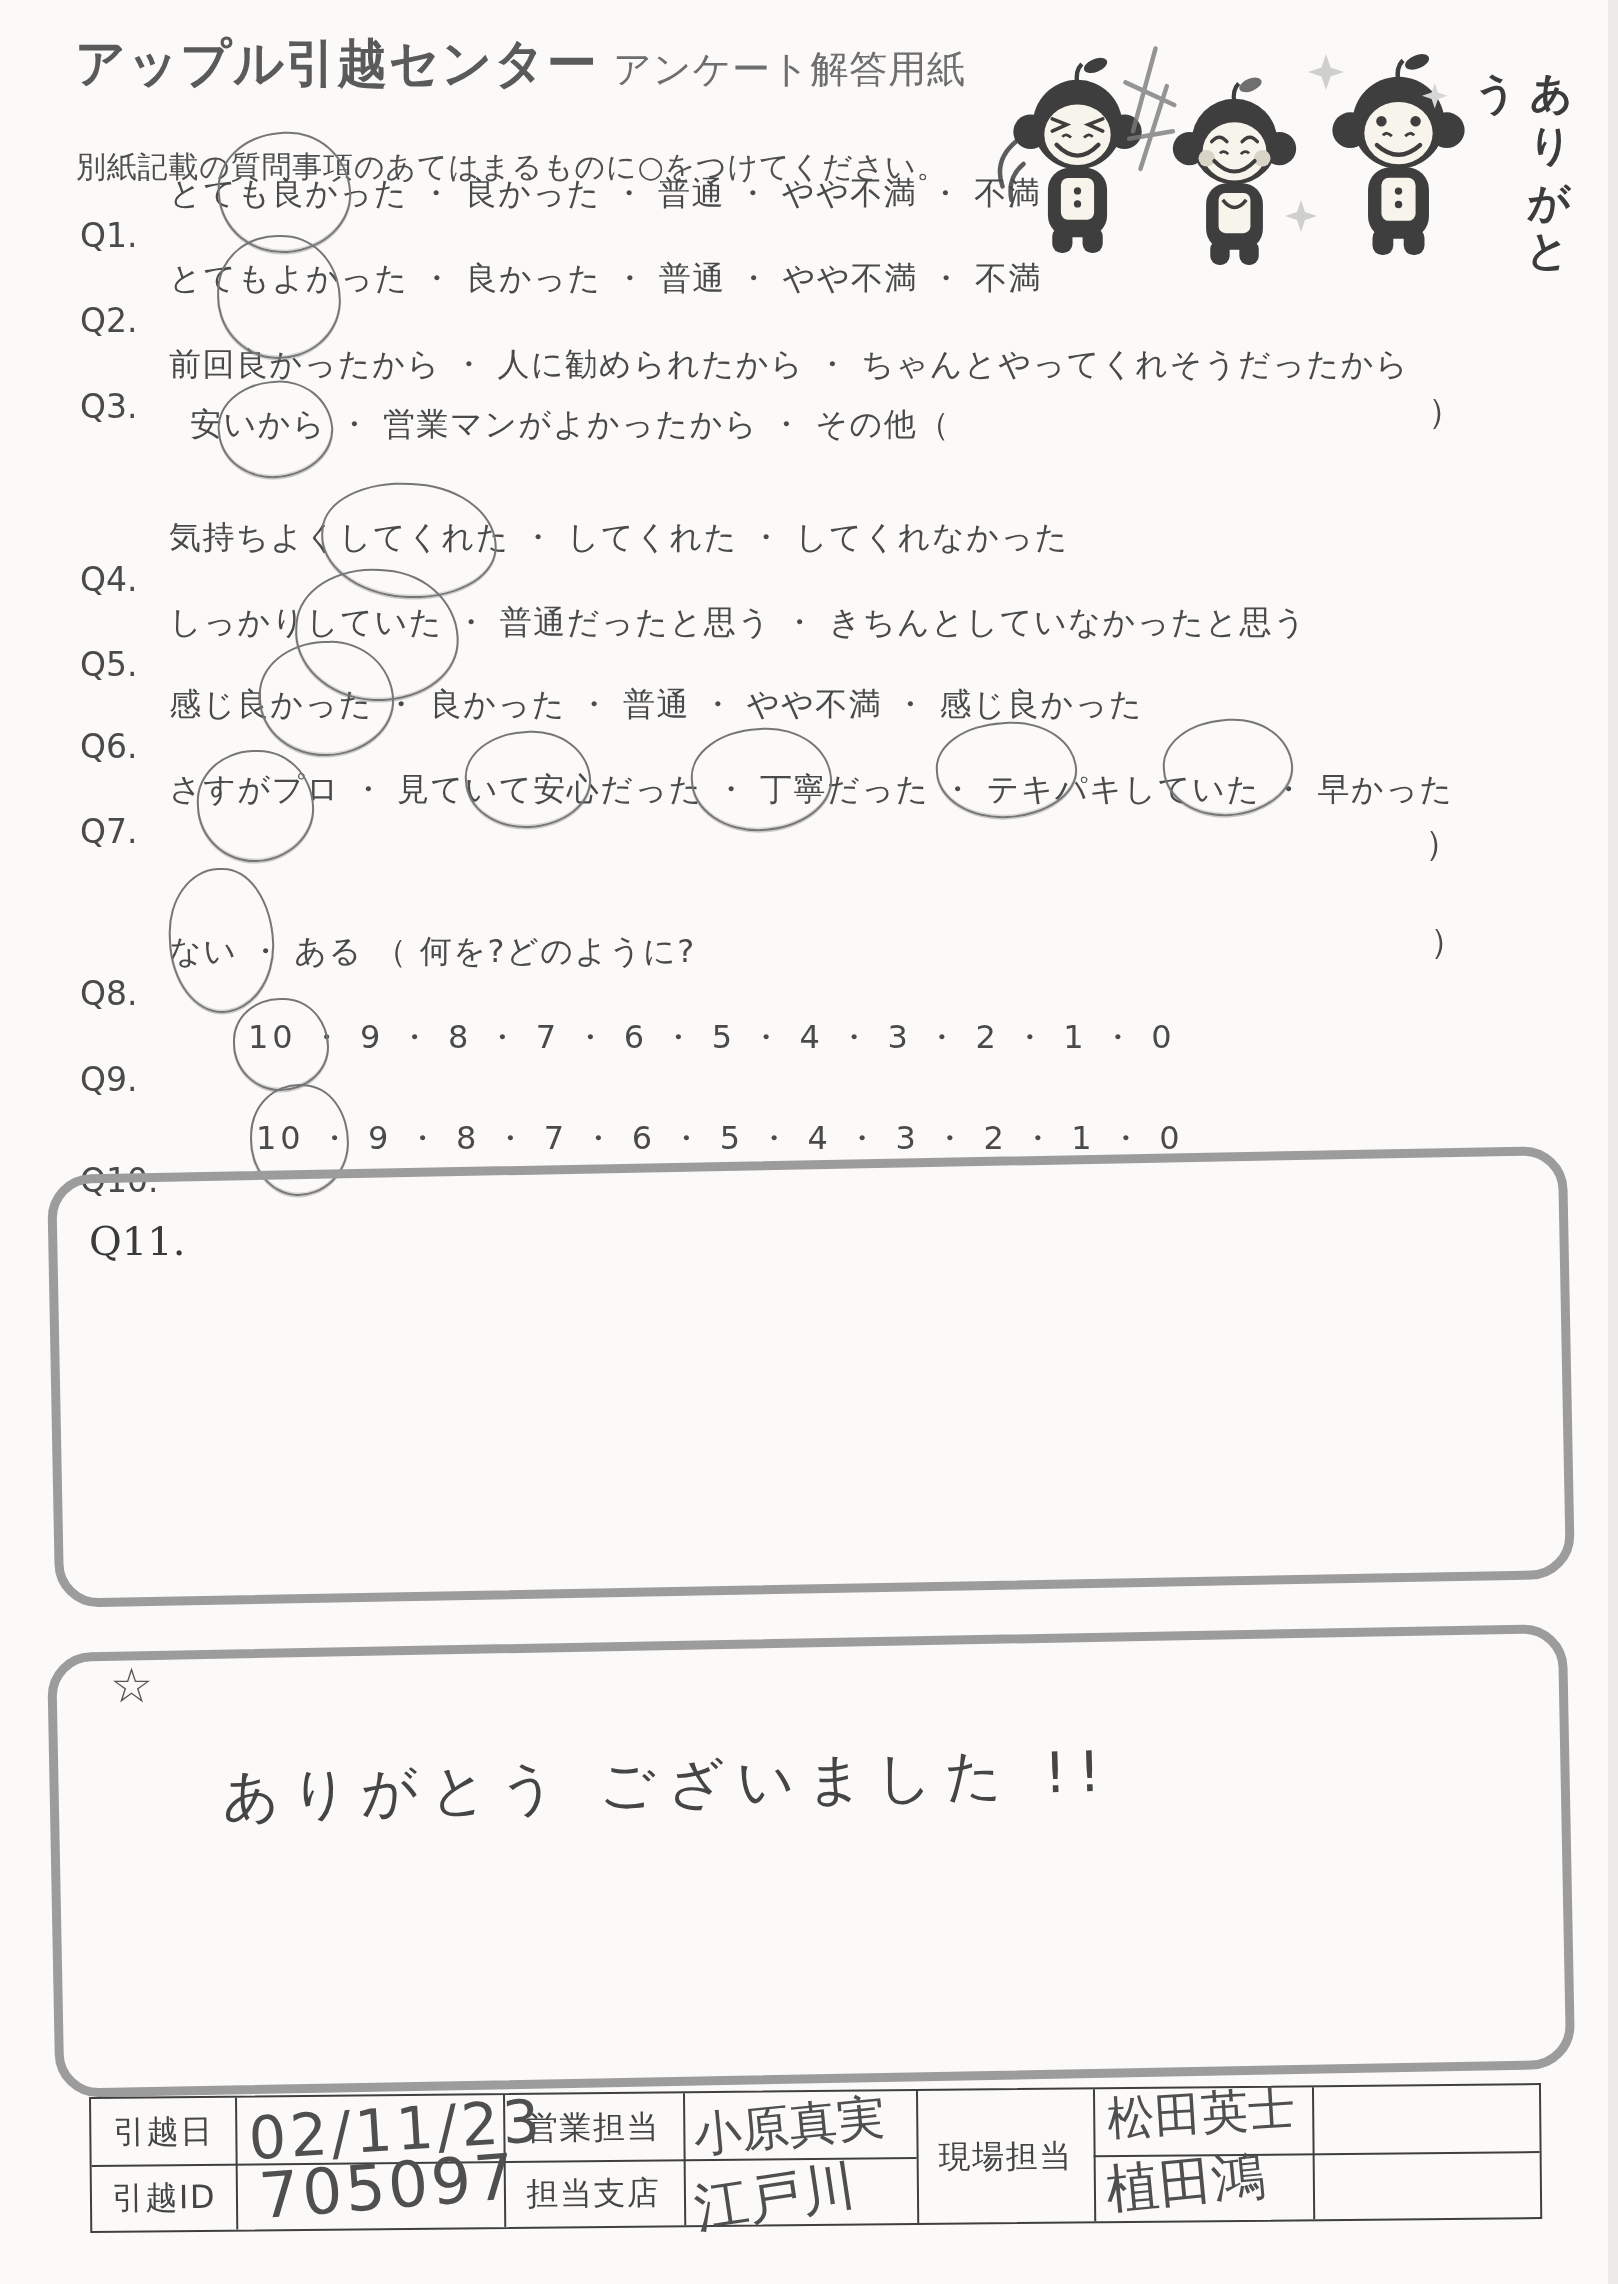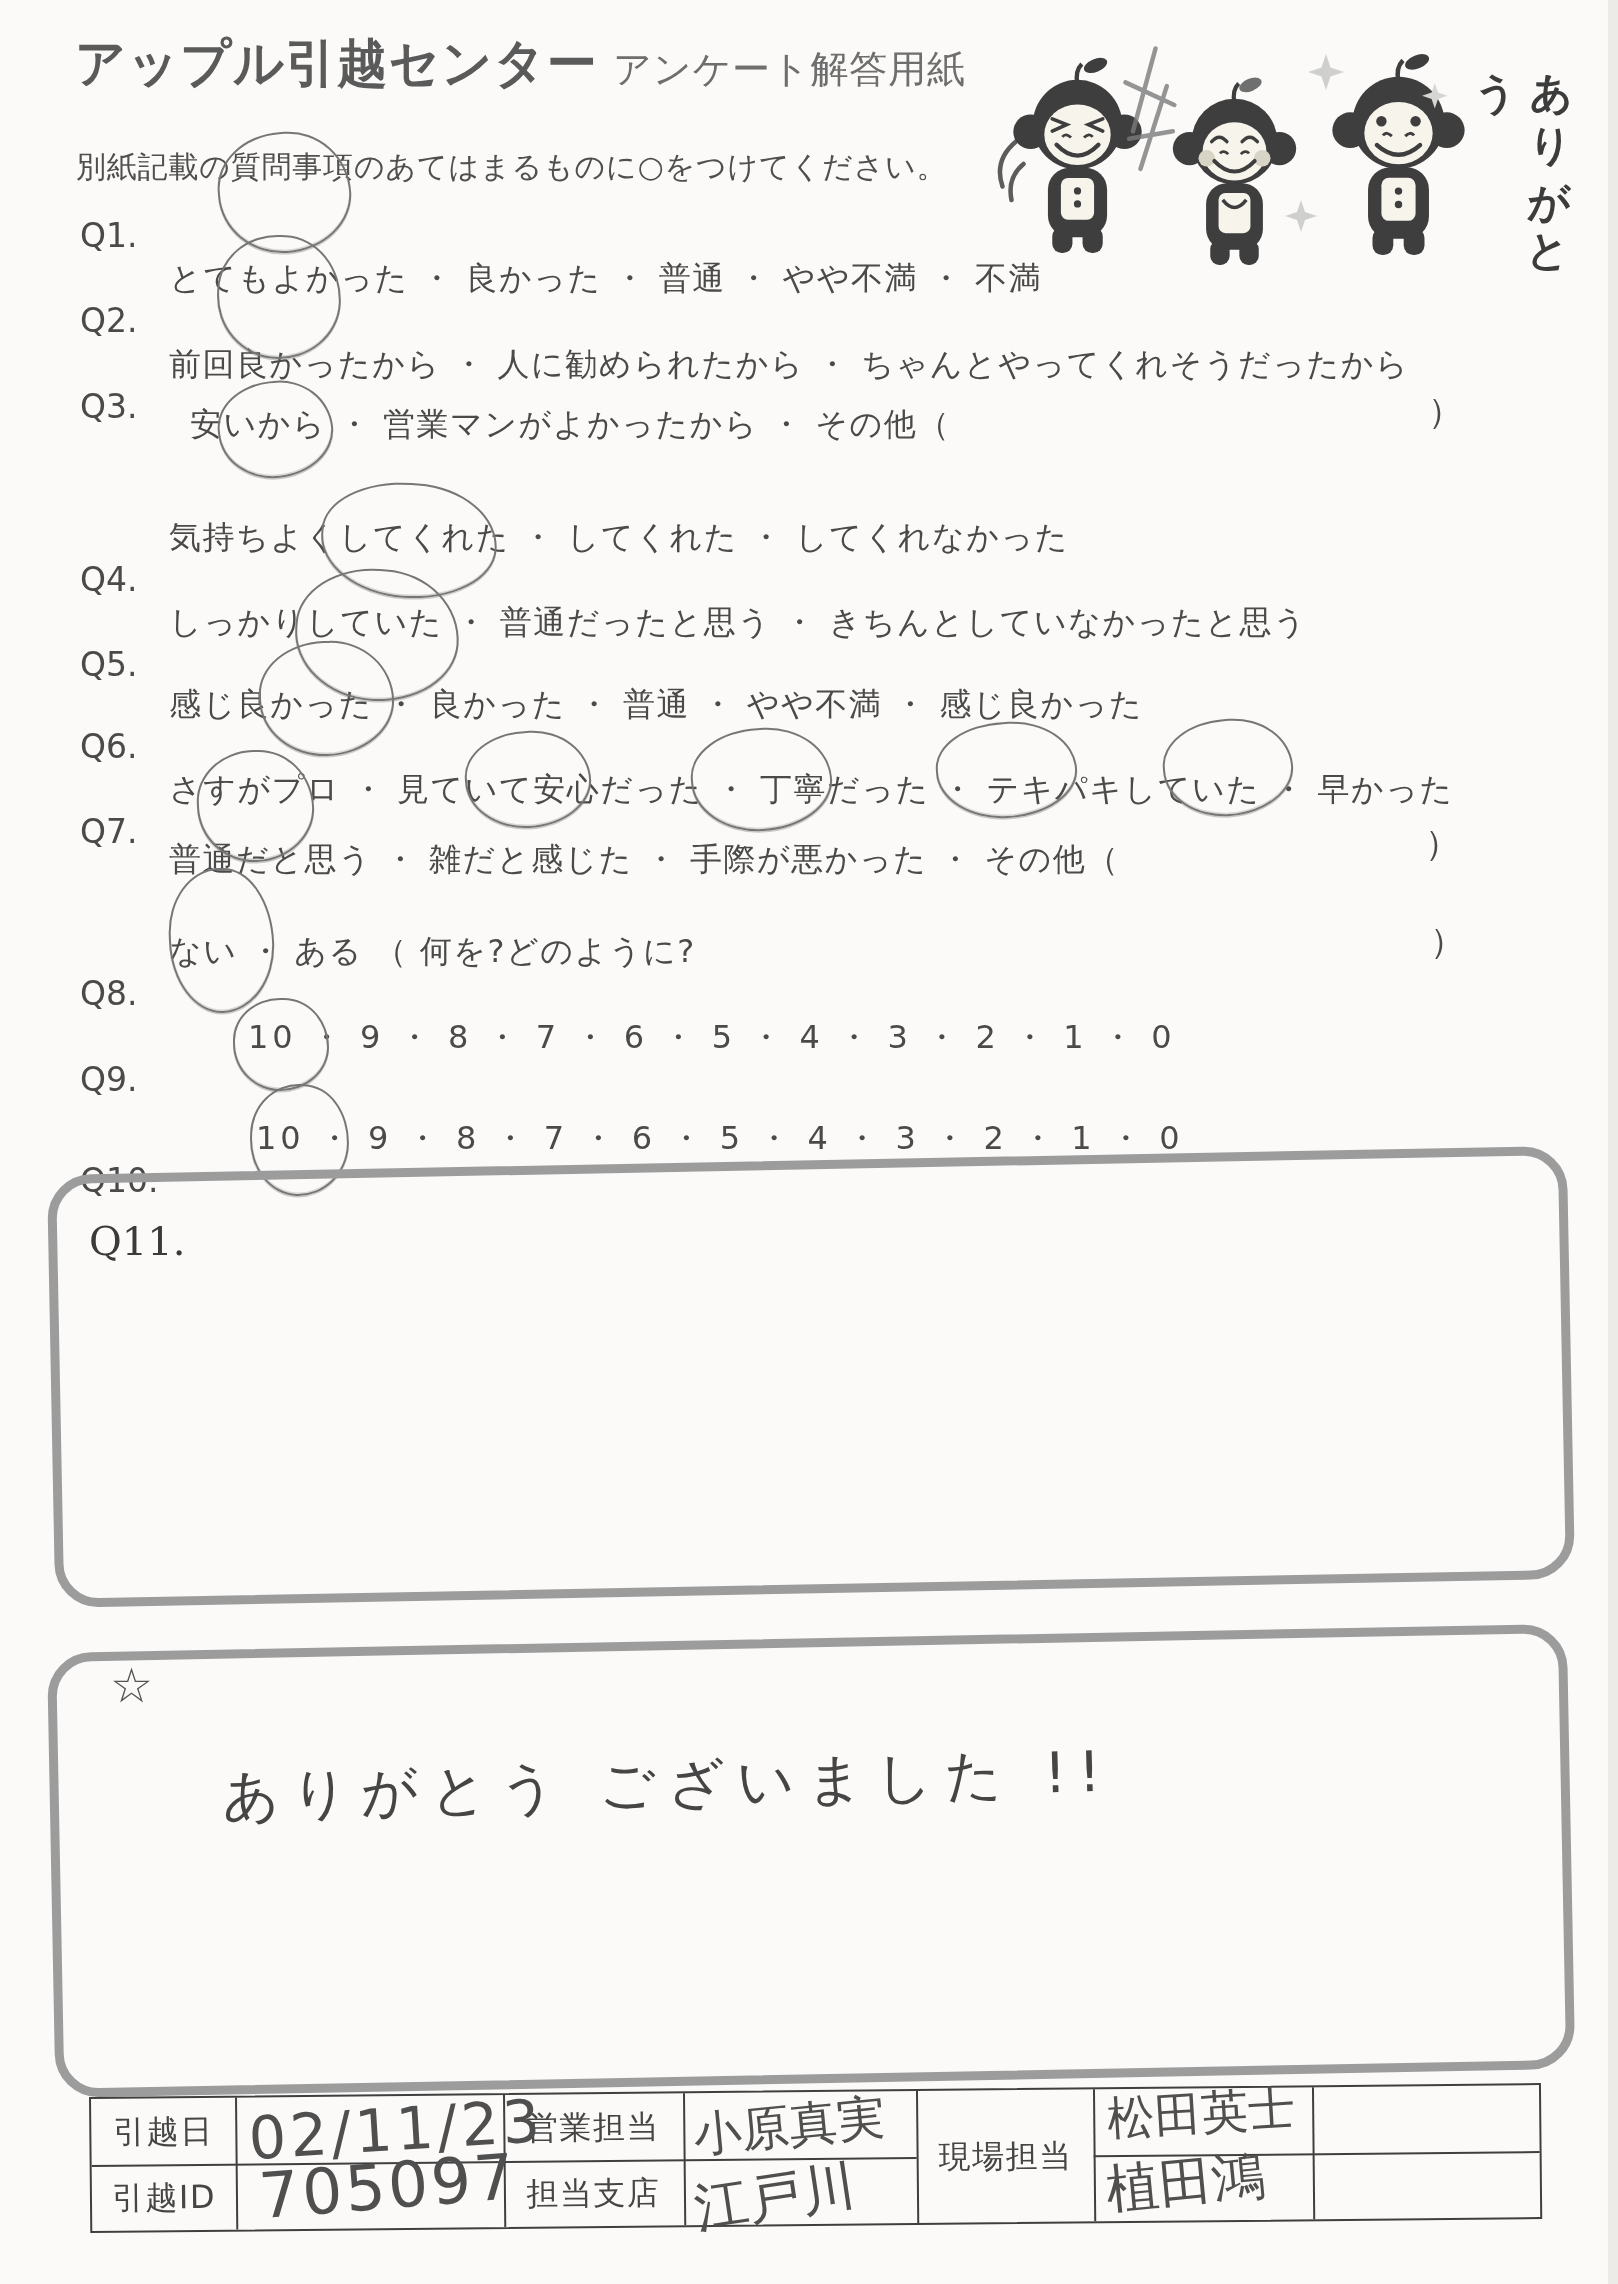--- a/index.html
+++ b/index.html
@@ -145,41 +145,41 @@
         <path d="M20,0 L25,15 L40,20 L25,25 L20,40 L15,25 L0,20 L15,15 Z" fill="#d6d6d4"></path>
       </svg>
     <svg style="position:absolute;left:284px;top:179px" width="32" height="32" viewBox="0 0 40 40">
         <path d="M20,0 L25,15 L40,20 L25,25 L20,40 L15,25 L0,20 L15,15 Z" fill="#cfcfcd"></path>
       </svg>
 
     <div class="thanks">ありがとう</div>
   </div>
 
   <div class="qlabel" style="top:172px">Q1.</div>
+  <div class="qtext" style="left:169px;top:172px">とても良かった ・ 良かった ・ 普通 ・ やや不満 ・ 不満</div>
 
   <div class="qlabel" style="top:257px">Q2.</div>
   <div class="qtext" style="left:169px;top:257px">とてもよかった ・ 良かった ・ 普通 ・ やや不満 ・ 不満</div>
 
   <div class="qlabel" style="top:343px">Q3.</div>
   <div class="qtext" style="left:169px;top:343px">前回良かったから ・ 人に勧められたから ・ ちゃんとやってくれそうだったから</div>
   <div class="qtext" style="left:190px;top:403px">安いから ・ 営業マンがよかったから ・ その他（</div>
   <div class="close" style="left:1428px;top:388px">）</div>
 
   <div class="qlabel" style="top:516px">Q4.</div>
   <div class="qtext" style="left:169px;top:516px">気持ちよくしてくれた ・ してくれた ・ してくれなかった</div>
 
   <div class="qlabel" style="top:601px">Q5.</div>
   <div class="qtext" style="left:169px;top:601px">しっかりしていた ・ 普通だったと思う ・ きちんとしていなかったと思う</div>
 
   <div class="qlabel" style="top:683px">Q6.</div>
   <div class="qtext" style="left:169px;top:683px">感じ良かった ・ 良かった ・ 普通 ・ やや不満 ・ 感じ良かった</div>
 
   <div class="qlabel" style="top:768px">Q7.</div>
   <div class="qtext" style="left:169px;top:768px">さすがプロ ・ 見ていて安心だった ・ 丁寧だった ・ テキパキしていた ・ 早かった</div>
-  <div class="qtext" style="left:169px;top:838px">普通だと思う ・ 雑だと感じた ・ 手際が悪かった ・ その他（</div>
   <div class="close" style="left:1425px;top:820px">）</div>
 
   <div class="qlabel" style="top:930px">Q8.</div>
   <div class="qtext" style="left:169px;top:930px">ない ・ ある （ 何を?どのように?</div>
   <div class="close" style="left:1430px;top:918px">）</div>
 
   <div class="qlabel" style="top:1016px">Q9.</div>
   <div class="qtext" style="left:248px;top:1016px;letter-spacing:3.8px">10 ・ 9 ・ 8 ・ 7 ・ 6 ・ 5 ・ 4 ・ 3 ・ 2 ・ 1 ・ 0</div>
 
   <div class="qlabel" style="top:1117px">Q10.</div>

